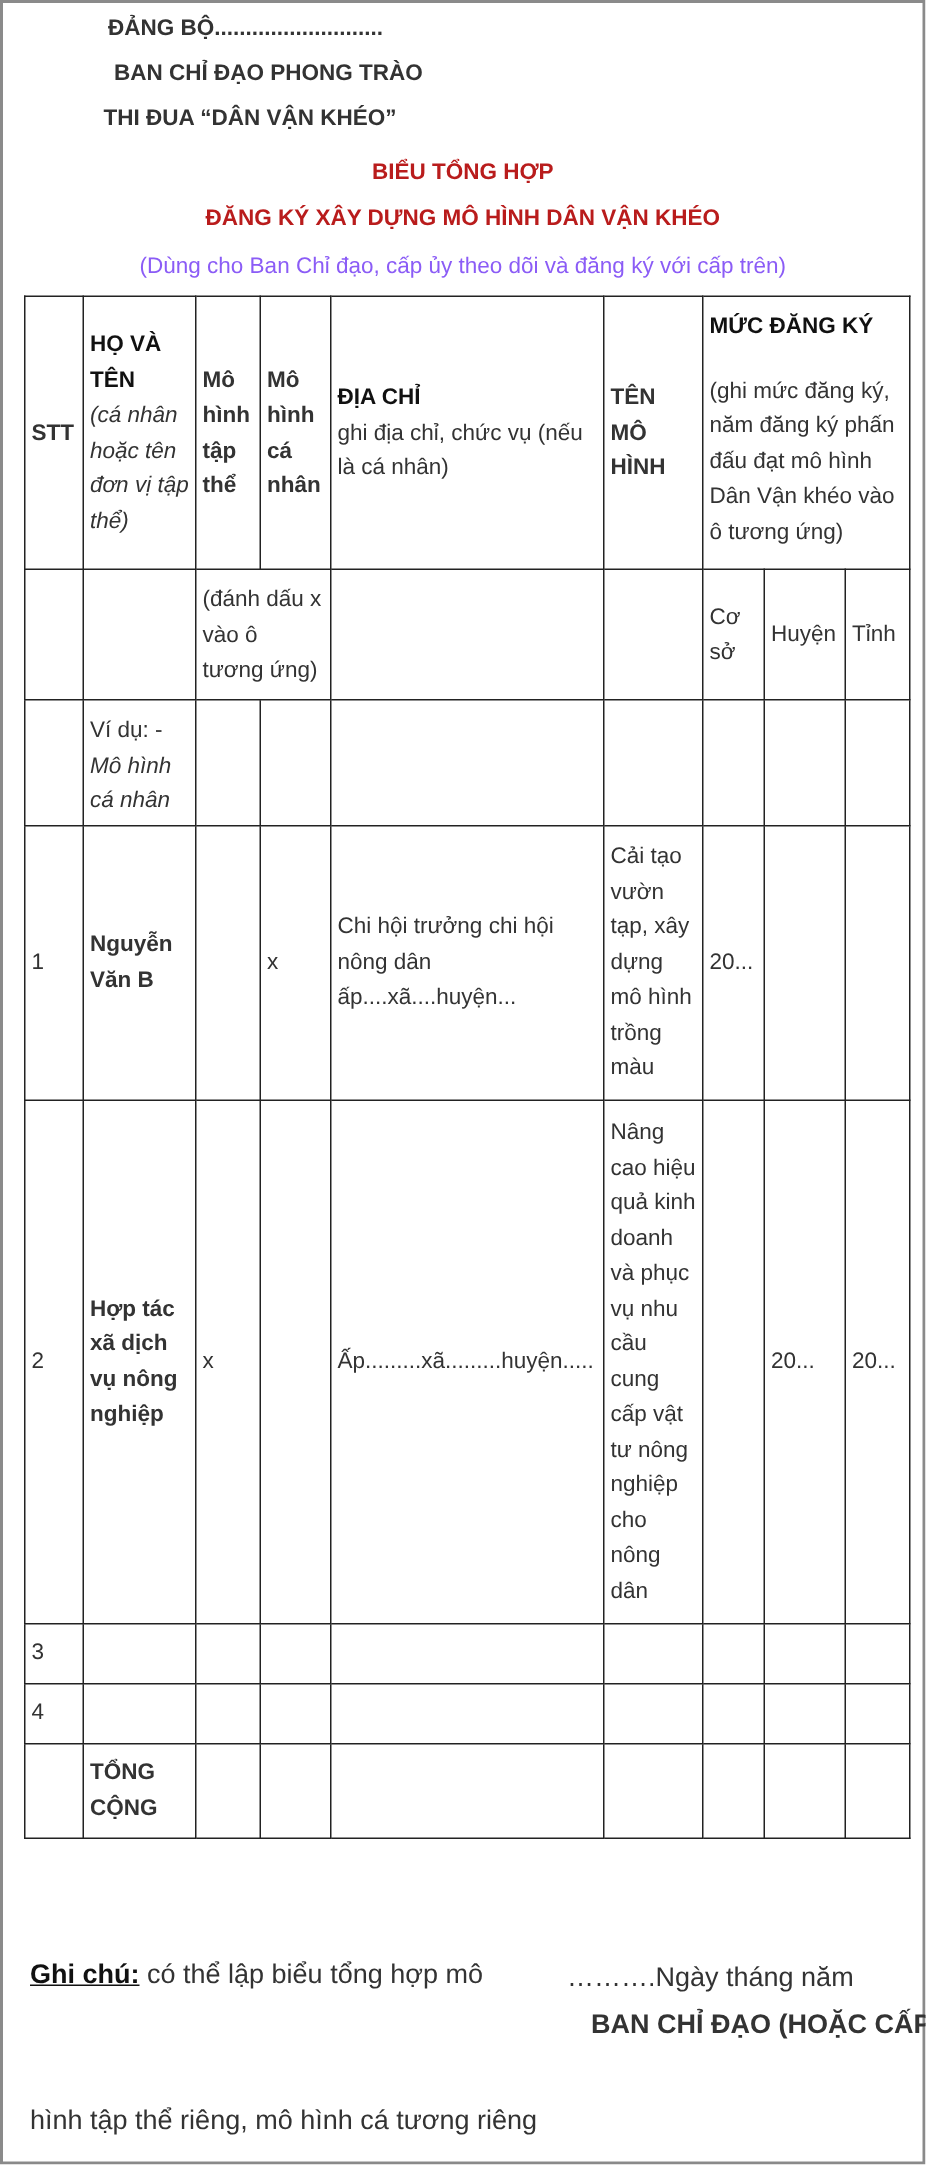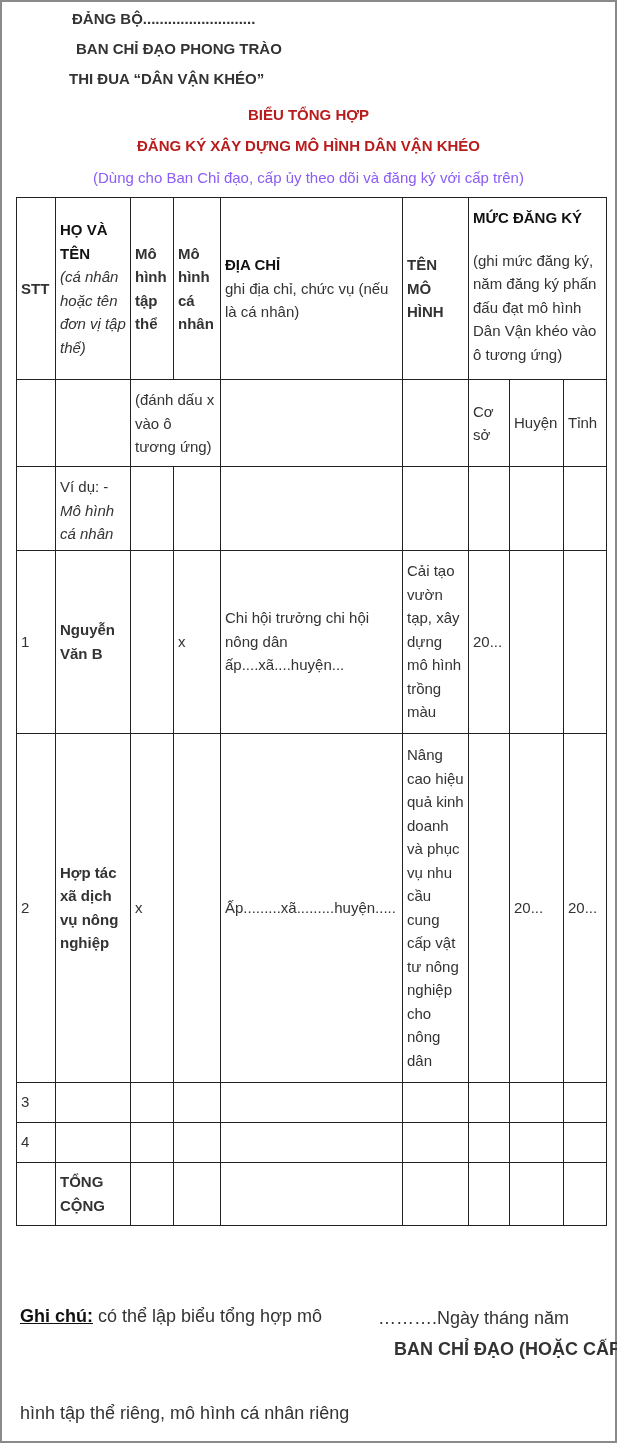--- a/index.html
+++ b/index.html
@@ -163,13 +163,13 @@
   </tr>
 </tbody>
   </table>
 
 <div class="foot" style="left:378px; top:1308px;">……….Ngày tháng năm</div>
 <div class="foot bold" style="left:362px; top:1339px;margin-left:32px;">BAN CHỈ ĐẠO (HOẶC CẤP ỦY)</div>
 
 <div class="foot" style="left:20px; top:1306px;">
   <span class="u">Ghi chú:</span><span> có thể lập biểu tổng hợp mô</span>
 </div>
-<div class="foot" style="left:20px; top:1403px;">hình tập thể riêng, mô hình cá nhân riêng</div>
+<div class="foot" style="left:20px; top:1403px;">hình tập thể riêng, mô hình cá tương riêng</div>
 
 </body></html>

